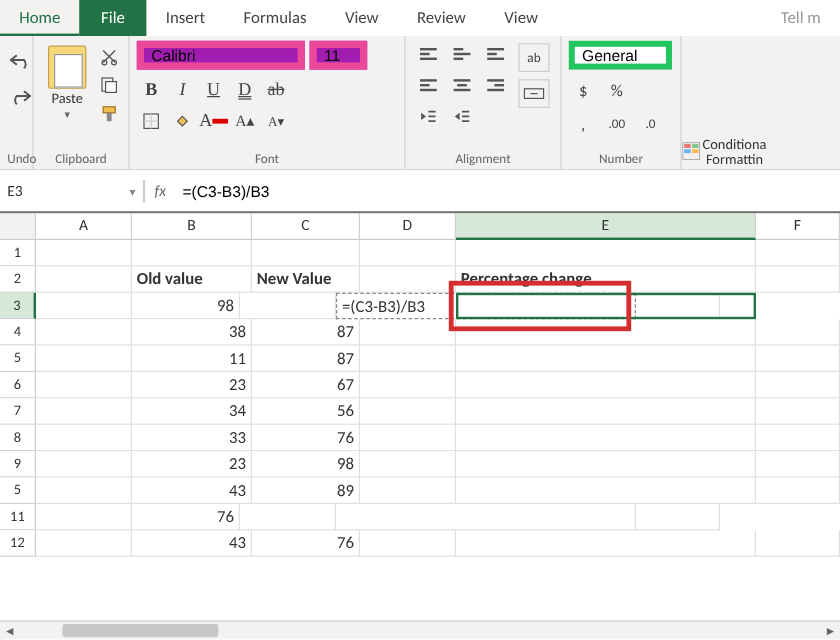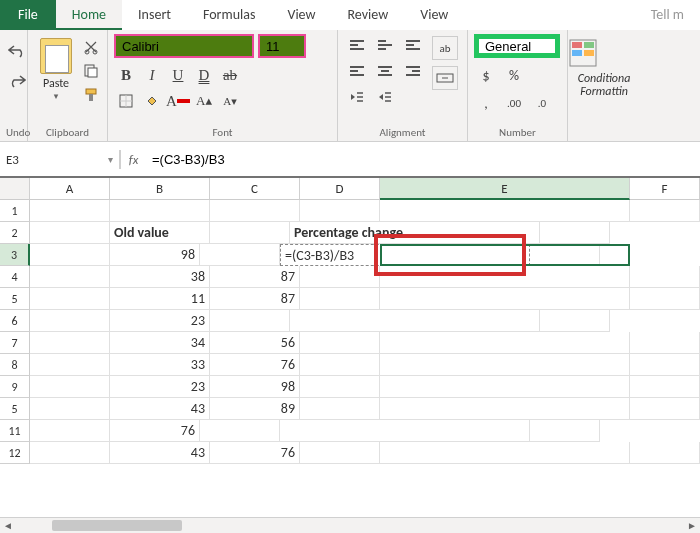--- a/index.html
+++ b/index.html
@@ -25,21 +25,21 @@
 .clipboard-group { width: 80px; }
 .paste-big { display: flex; flex-direction: column; align-items: center; width: 44px; }
 .paste-icon { width: 32px; height: 36px; background: #f8d978; border: 1px solid #c0a050; border-radius: 2px; position: relative; margin-top: 4px; }
 .paste-icon::after { content:""; position:absolute; left:4px; top:6px; width:22px; height:26px; background:#fff; border:1px solid #999; }
 .paste-label { font-size: 12px; margin-top: 2px; }
 .clip-side { display: flex; flex-direction: column; gap: 6px; margin-left: 4px; padding-top: 4px; }
 .small-icon { width: 18px; height: 18px; display:flex; align-items:center; justify-content:center; }
 
 .font-group { width: 230px; }
 .font-row1 { display: flex; gap: 4px; margin-bottom: 6px; }
-.font-select { height: 24px; border: 2px solid #ec4899; background: #4d7c0f; font-size: 13px; padding: 2px 6px; }
+.font-select { height: 24px; border: 6px solid #ec4899; background: #a21caf; font-size: 13px; padding: 2px 6px; }
 .font-name { width: 140px; }
 .font-size { width: 48px; }
 .font-row2, .font-row3 { display: flex; gap: 2px; align-items: center; margin-bottom: 4px; }
 .fmt-btn { width: 24px; height: 22px; display: flex; align-items: center; justify-content: center; font-family: "Times New Roman", serif; font-size: 15px; color: #444; }
 .fmt-btn.bold { font-weight: bold; }
 .fmt-btn.italic { font-style: italic; }
 .fmt-btn.underline { text-decoration: underline; }
 .fmt-btn.dunder { text-decoration: underline; text-decoration-style: double; }
 .fmt-btn.strike { text-decoration: line-through; }
 .color-swatch { display:inline-block; width: 20px; height: 4px; background:#d00; vertical-align: bottom; }
@@ -52,21 +52,21 @@
 .al { width: 14px; height: 2px; background:#555; }
 .al.s { width: 8px; }
 .wrap-col { display:flex; flex-direction:column; gap: 6px; margin-left: 6px; padding-top: 2px; }
 .wrap-btn, .merge-btn { width: 26px; height: 24px; border:1px solid #ccc; display:flex; align-items:center; justify-content:center; font-size:11px; color:#444; }
 
 .number-group { width: 100px; }
 .num-select { width: 86px; height: 24px; border:5px solid #22c55e; background:#fff; padding: 2px 6px; font-size: 13px; }
 .num-row { display:flex; gap: 4px; margin-top: 6px; }
 .num-btn { width: 24px; height: 22px; display:flex; align-items:center; justify-content:center; font-size: 14px; color:#444; }
 
-.cond-group { width: 72px; display:flex; flex-direction:column; align-items:flex-start; padding-top: 8px; font-style: italic; }
+.cond-group { width: 72px; display:flex; flex-direction:row; align-items:flex-end; padding-top: 8px; }
 .cond-icon { width: 30px; height: 30px; }
 .cond-label { font-size: 12px; text-align:center; line-height: 1.1; margin-top: 4px; }
 
 
 .formula-bar { display: flex; height: 36px; border-bottom: 2px solid #737373; align-items: center; background:#fff; }
 .name-box { width: 120px; border-right: 1px solid #d0d0d0; padding: 2px 6px; font-size: 13px; display:flex; align-items:center;}
 .fx-label { width: 26px; text-align:center; font-style: italic; color:#666; border-left:1px solid #d0d0d0; padding:2px 4px; }
 .formula-input { flex:1; padding: 2px 6px; font-size: 13px; border:none; outline:none; }
 .name-drop { margin-left:auto; color:#888; font-size:10px; }
 
@@ -97,22 +97,22 @@
 .hscroll { position:absolute; left:0; right:0; bottom:0; height:16px; background:#f3f2f1; border-top:1px solid #d0d0d0; display:flex; }
 .hscroll .track { flex:1; position:relative; margin: 2px 16px; }
 .hscroll .thumb { position:absolute; left:20px; width:130px; top:0; bottom:0; background:#c8c8c8; border-radius: 2px; }
 .hscroll .arrow { width:16px; display:flex; align-items:center; justify-content:center; color:#666; font-size:10px;}
 svg { display:block; }
 </style>
 </head>
 <body>
 
 <div class="ribbon-tabs">
+  <div class="ribbon-tab active">Home</div>
   <div class="ribbon-tab file">File</div>
-  <div class="ribbon-tab active">Home</div>
   <div class="ribbon-tab">Insert</div>
   <div class="ribbon-tab">Formulas</div>
   <div class="ribbon-tab">View</div>
   <div class="ribbon-tab">Review</div>
   <div class="ribbon-tab">View</div>
   <div class="ribbon-tab tellme">Tell m</div>
 </div>
 
 <div class="ribbon">
   <div class="group undo-group">
@@ -335,20 +335,21 @@
       <div class="cell wB"></div>
       <div class="cell wC"></div>
       <div class="cell wD"></div>
       <div class="cell wE"></div>
       <div class="cell wF"></div>
     </div>
     <div class="row">
       <div class="rh">2</div>
       <div class="cell wA"></div>
       <div class="cell wB header">Old value</div>
+      <div class="cell wC header">New Value</div>
       <div class="cell wD"></div>
       <div class="cell wE header">Percentage change</div>
       <div class="cell wF"></div>
     </div>
     <div id="data-rows">
         <div class="row">
           <div class="rh active">3</div>
           <div class="cell wA"></div>
           <div class="cell wC num">98</div>
           <div class="cell wD"></div>
@@ -370,20 +371,21 @@
           <div class="cell wB num">11</div>
           <div class="cell wC num">87</div>
           <div class="cell wD"></div>
           <div class="cell wE"></div>
           <div class="cell wF"></div>
         </div>
         <div class="row">
           <div class="rh">6</div>
           <div class="cell wA"></div>
           <div class="cell wB num">23</div>
+          <div class="cell wC num">67</div>
           <div class="cell wD"></div>
           <div class="cell wE"></div>
           <div class="cell wF"></div>
         </div>
         <div class="row">
           <div class="rh">7</div>
           <div class="cell wA"></div>
           <div class="cell wB num">34</div>
           <div class="cell wC num">56</div>
           <div class="cell wD"></div>

